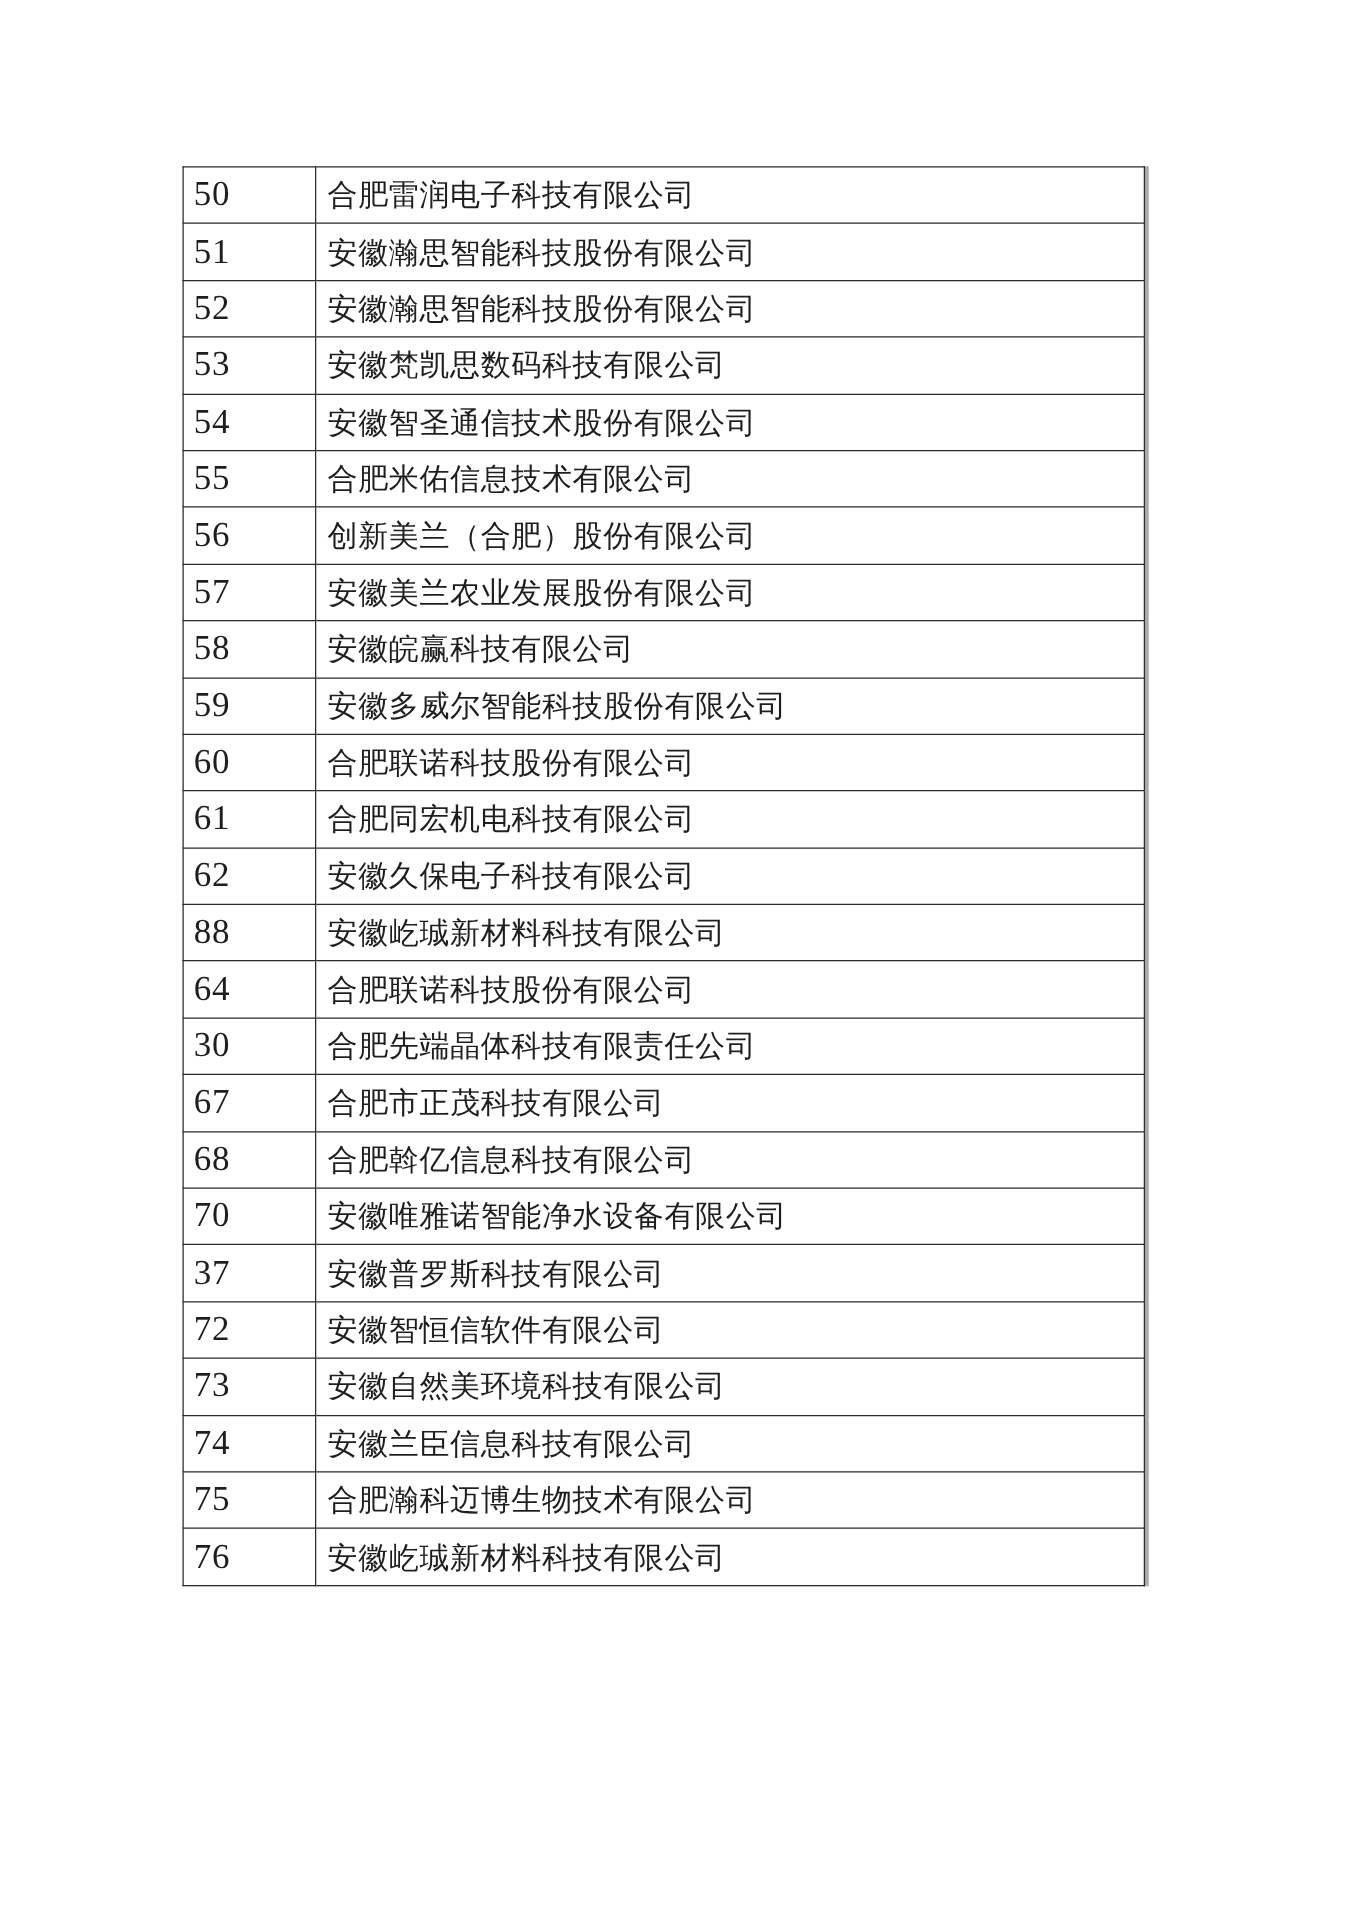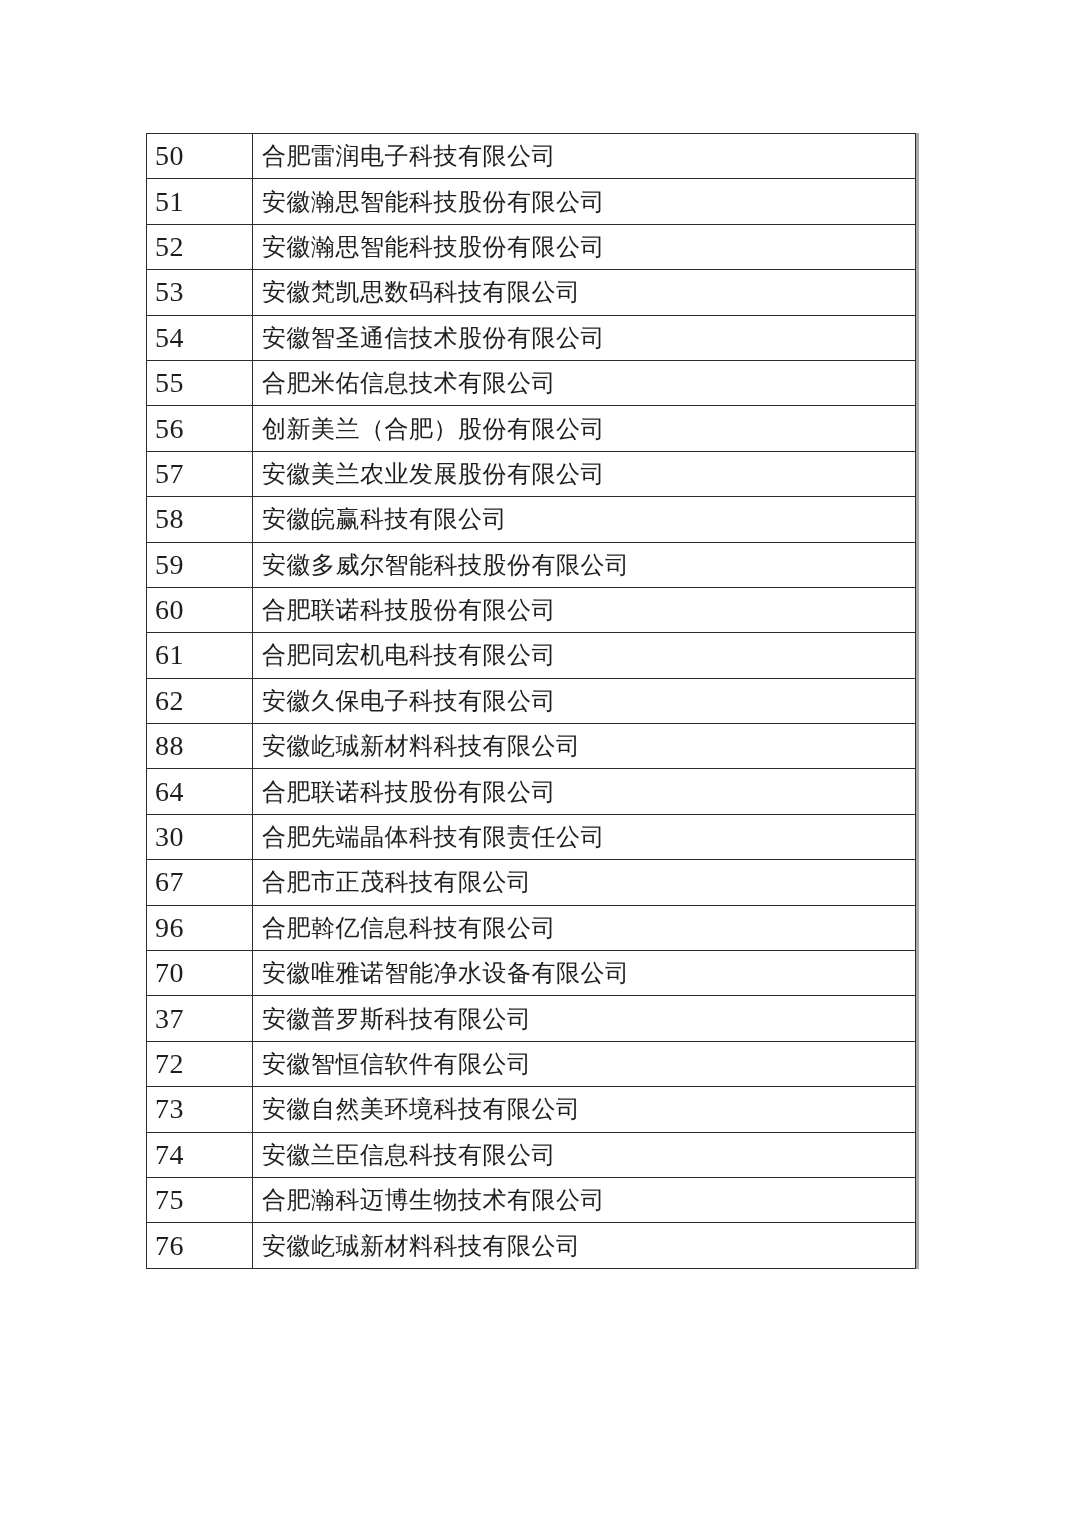--- a/index.html
+++ b/index.html
@@ -115,21 +115,21 @@
   </tr>
         <tr>
     <td class="col-no">30</td>
     <td class="col-name">合肥先端晶体科技有限责任公司</td>
   </tr>
         <tr>
     <td class="col-no">67</td>
     <td class="col-name">合肥市正茂科技有限公司</td>
   </tr>
         <tr>
-    <td class="col-no">96</td>
+    <td class="col-no">68</td>
     <td class="col-name">合肥斡亿信息科技有限公司</td>
   </tr>
         <tr>
     <td class="col-no">70</td>
     <td class="col-name">安徽唯雅诺智能净水设备有限公司</td>
   </tr>
         <tr>
     <td class="col-no">37</td>
     <td class="col-name">安徽普罗斯科技有限公司</td>
   </tr>

